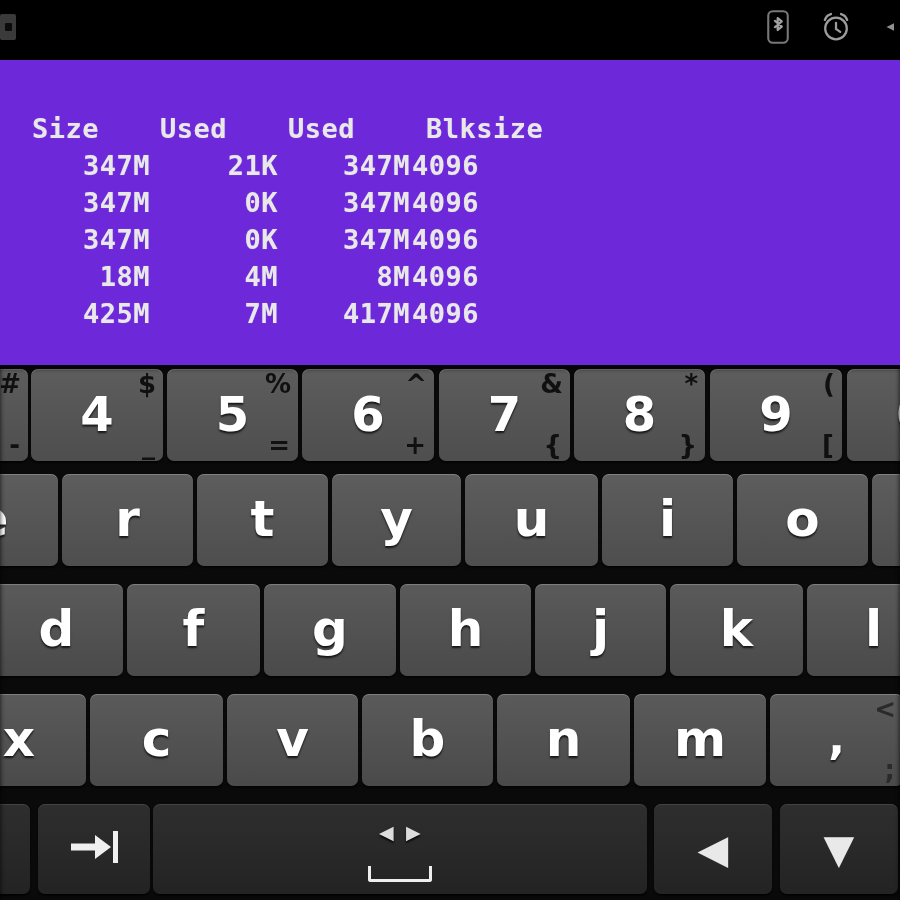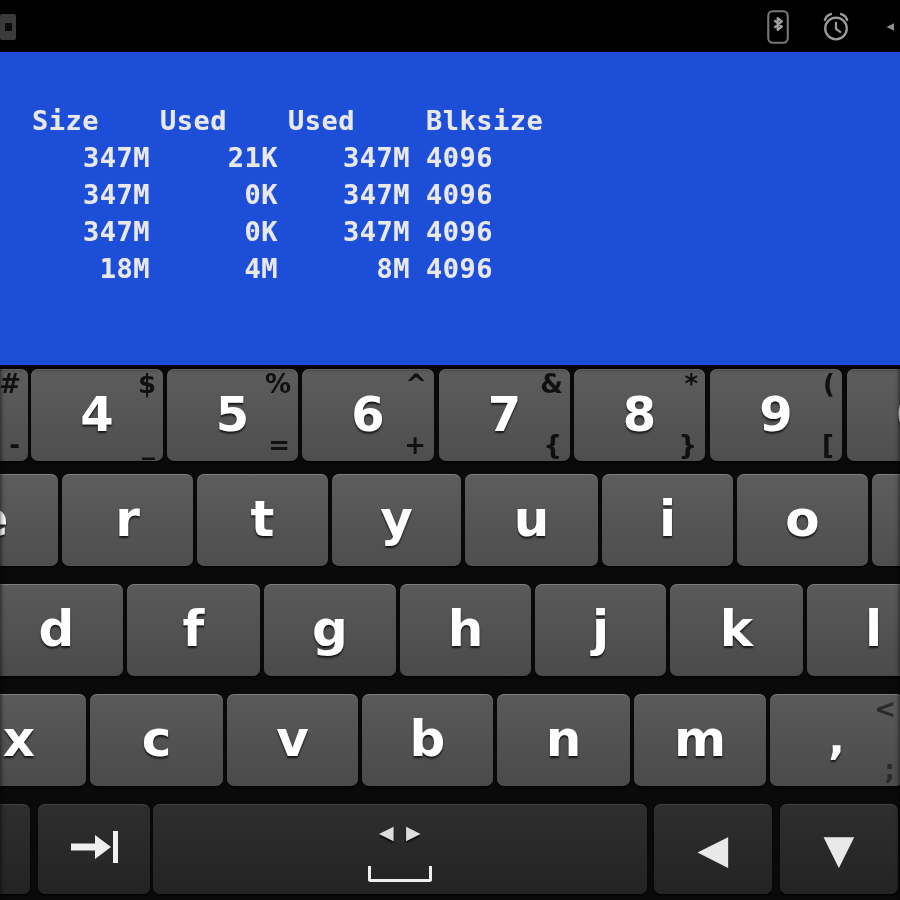--- a/index.html
+++ b/index.html
@@ -10,36 +10,36 @@
   .statusbar{position:absolute;left:0;top:0;width:900px;height:52px;background:#000;}
   .status-left{position:absolute;left:0;top:14px;width:16px;height:26px;
     background:#3a3a3a;border-radius:2px;}
   .status-left:after{content:"";position:absolute;left:5px;top:9px;width:7px;height:8px;
     background:#0b0b0b;border-radius:1px;}
   .status-icons{position:absolute;right:6px;top:6px;height:42px;display:flex;align-items:center;gap:22px;}
   .sicon{width:36px;height:36px;position:relative;opacity:.78;display:block;}
   .sicon svg{display:block;}
 
   
-  .terminal{position:absolute;left:0;top:52px;width:900px;height:313px;background:#1d4ed8;
+  .terminal{position:absolute;left:0;top:60px;width:900px;height:313px;background:#6d28d9;
     font-family:"DejaVu Sans Mono","Liberation Mono",monospace;}
   .term-table{position:absolute;left:22px;top:50px;border-collapse:collapse;}
   .term-table td,.term-table th{
     color:#e8e8e8;font-size:27px;line-height:37px;font-weight:bold;
     text-align:right;padding:0 0 0 0;letter-spacing:.5px;
     font-family:"DejaVu Sans Mono","Liberation Mono",monospace;
     text-shadow:0 0 1px rgba(255,255,255,.35);}
   .term-table th{font-weight:bold;}
   .c0{width:118px;}
   .c1{width:118px;}
   .c2{width:122px;}
   .c3{width:145px;}
   .term-table th.c0,.term-table th.c1,.term-table th.c2{text-align:left;padding-left:10px;}
   .term-table th.c3{text-align:left;padding-left:16px;}
-  .term-table td.c3{text-align:left;padding-left:16px;}
+  .term-table td.c3{text-align:left;padding-left:2px;}
 
   
   .keyboard{position:absolute;left:0;top:365px;width:900px;height:535px;background:#0a0a0a;}
   .krow{position:absolute;left:0;width:900px;}
   .row-num{top:0;height:104px;}
   .row-q{top:105px;height:104px;}
   .row-a{top:215px;height:104px;}
   .row-z{top:325px;height:104px;}
   .row-f{top:435px;height:100px;}
 
@@ -135,20 +135,26 @@
           <td class="c1">0K</td>
           <td class="c2">347M</td>
           <td class="c3">4096</td>
         </tr>
         <tr>
           <td class="c0">18M</td>
           <td class="c1">4M</td>
           <td class="c2">8M</td>
           <td class="c3">4096</td>
         </tr>
+        <tr>
+          <td class="c0">425M</td>
+          <td class="c1">7M</td>
+          <td class="c2">417M</td>
+          <td class="c3">4096</td>
+        </tr>
       </tbody>
     </table>
   </div>
 
   <div class="keyboard">
 
     <div class="krow row-num">
       <div class="key" style="left:-108px;width:136px;">
         <span class="main">3</span>
         <span class="sup">#</span>

